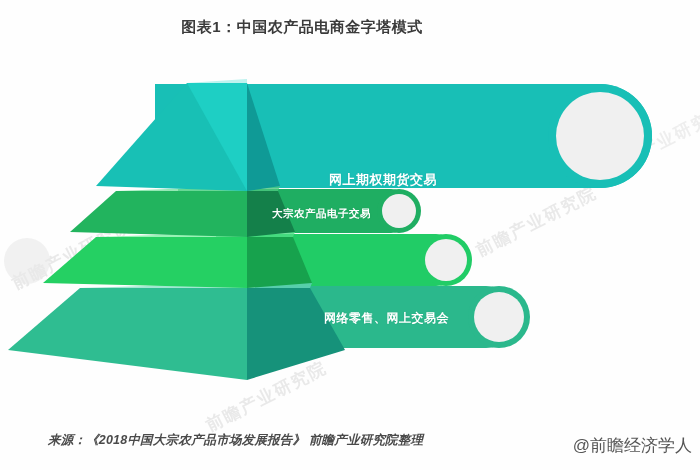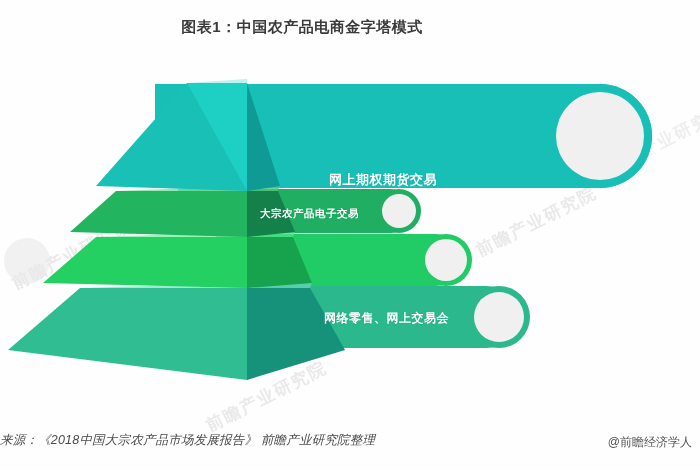--- a/index.html
+++ b/index.html
@@ -79,41 +79,42 @@
   
   .band-label {
     position: absolute;
     color: #ffffff;
     font-weight: bold;
     white-space: nowrap;
     letter-spacing: 0.5px;
     text-shadow: 0 0 2px rgba(0,0,0,0.10);
   }
   .bl-1 { left: 329px; top: 131px;  font-size: 13px; margin-top: 40px; }
-  .bl-2 { left: 260px; top: 207px;  font-size: 10.5px; }
+  .bl-2 { left: 272px; top: 207px;  font-size: 10.5px; }
   .bl-3 { left: 327px; top: 254px;  font-size: 12.5px; }
   .bl-4 { left: 324px; top: 310px;  font-size: 12px; }
 
   
   .footer-source {
     position: absolute;
     left: 0px;
     top: 432px;
     font-size: 12.5px;
     font-style: italic;
-    font-weight: normal;
+    font-weight: bold;
     color: #4a4a4a;
     letter-spacing: 0.2px;
     white-space: nowrap;
+    padding-left: 48px;
   }
   .footer-handle {
     position: absolute;
     right: 8px;
     top: 434px;
-    font-size: 12px;
+    font-size: 17px;
     color: #555555;
     white-space: nowrap;
   }
 </style>
 </head>
 <body>
 
 <div id="stage">
 
   <div class="wm-circ"></div>

